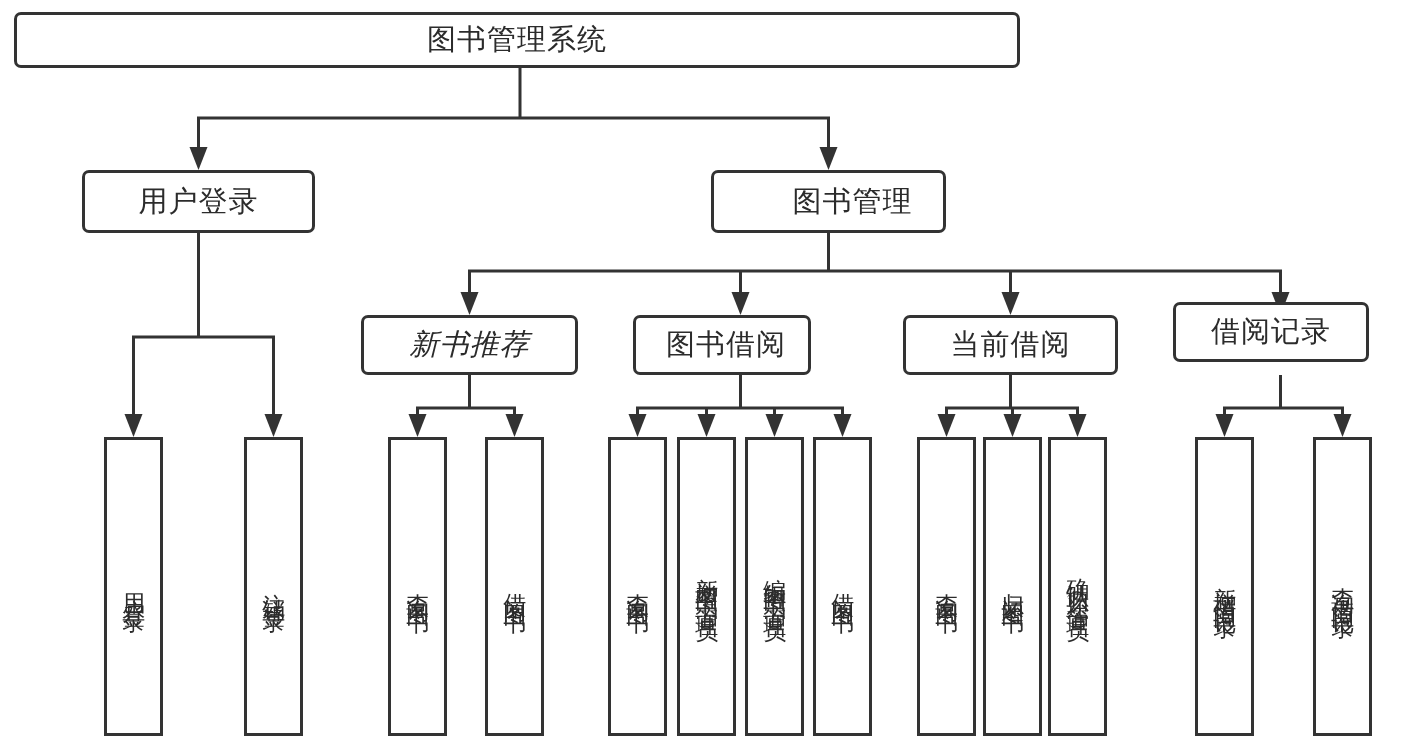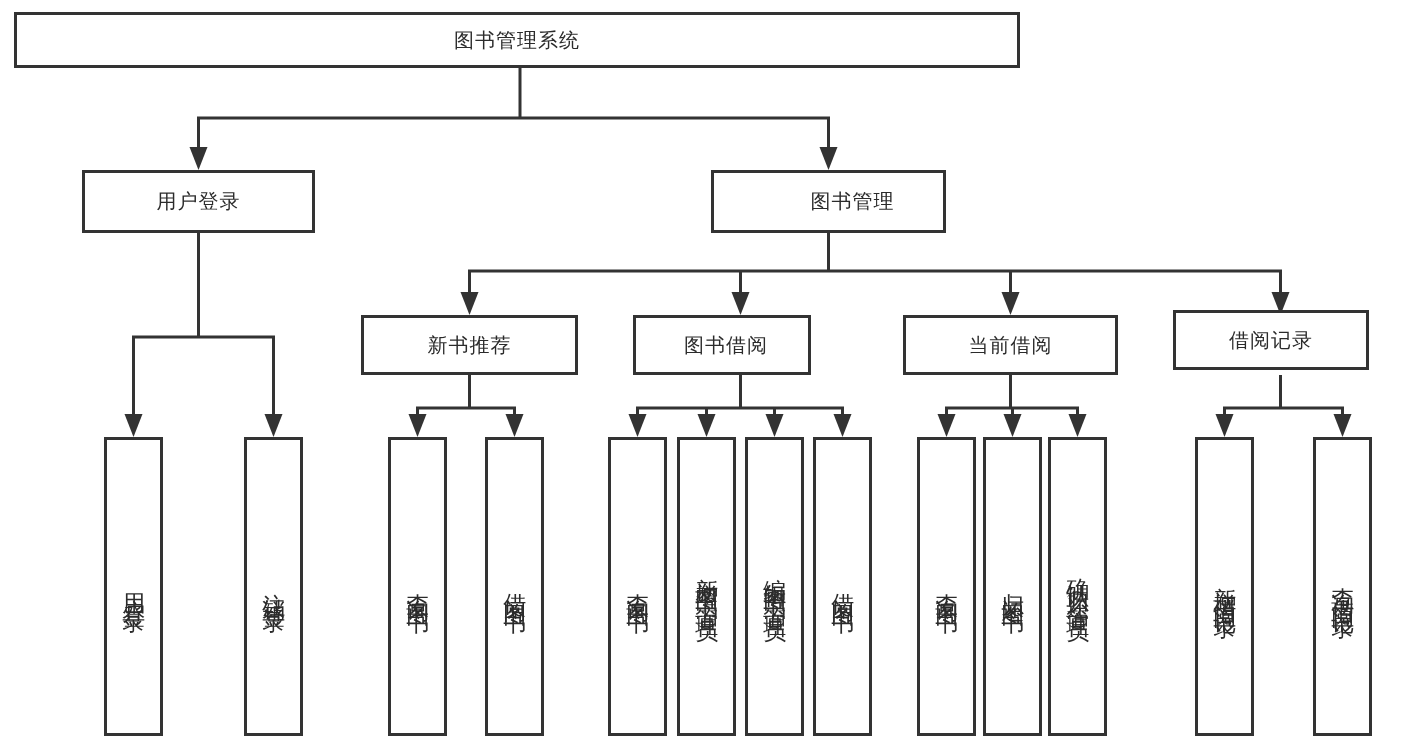--- a/index.html
+++ b/index.html
@@ -22,36 +22,36 @@
   .box{
     position:absolute;
     box-sizing:border-box;
     border:3px solid var(--line);
     background:var(--background);
     display:flex;
     align-items:center;
     justify-content:center;
     text-align:center;
   }
-  .hlabel{font-size:20px;letter-spacing:1px;}
+  .hlabel{font-size:29px;letter-spacing:1px;border-radius:7px;}
   .vbox{
     writing-mode:vertical-rl;
     text-orientation:mixed;
     font-size:23px;
     letter-spacing:6px;
     line-height:1.1;
   }
   
   .n-root {left:14px;  top:12px;  width:1006px; height:56px;}
   .n-l1a  {left:82px;  top:170px; width:233px;  height:63px;}
   .n-l1b  {left:711px; top:170px; width:235px;  height:63px;padding-left:48px;}
-  .n-l2a  {left:361px; top:315px; width:217px;  height:60px;}
+  .n-l2a  {left:361px; top:315px; width:217px;  height:60px;font-style:italic;}
   .n-l2b  {left:633px; top:315px; width:178px;  height:60px;padding-left:8px;}
   .n-l2c  {left:903px; top:315px; width:215px;  height:60px;text-align:right;}
-  .n-l2d  {left:1173px;top:310px; width:196px;  height:60px;}
+  .n-l2d  {left:1173px;top:302px; width:196px;  height:60px;}
   .vcol   {top:437px;  width:59px; height:299px;}
   .n-v1 {left:104px;}  .n-v2 {left:244px;}
   .n-v3 {left:388px;}  .n-v4 {left:485px;}
   .n-v5 {left:608px;}  .n-v6 {left:677px;}
   .n-v7 {left:745px;}  .n-v8 {left:813px;}
   .n-v9 {left:917px;}  .n-v10{left:983px;}
   .n-v11{left:1048px;}
   .n-v12{left:1195px;} .n-v13{left:1313px;}
   .watermark{
     position:absolute;

